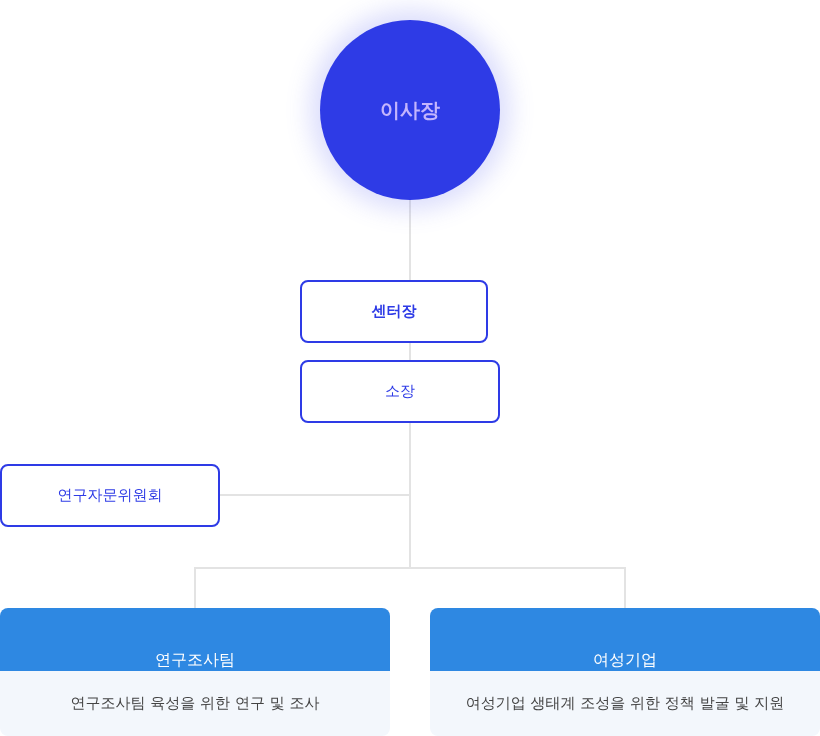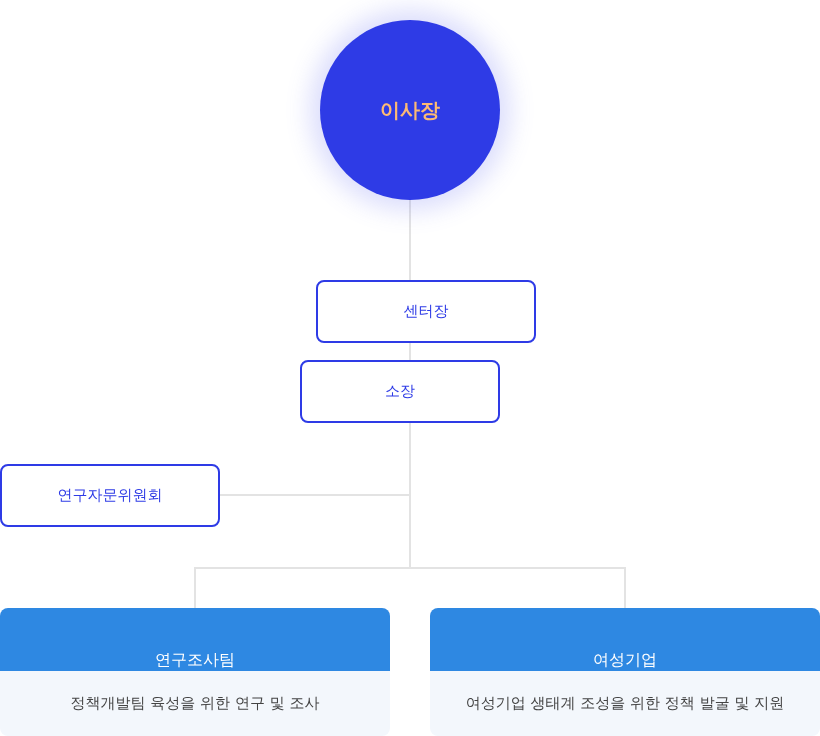--- a/index.html
+++ b/index.html
@@ -2,21 +2,21 @@
 <html><head>
 <meta charset="utf-8">
 <style>
   html, body { margin:0; padding:0; background:#ffffff; }
   body { width:820px; height:736px; position:relative; overflow:hidden;
          font-family:"DejaVu Sans", "Liberation Sans", sans-serif; }
   .line { position:absolute; background:#e3e3e3; }
   .circle { position:absolute; left:320px; top:20px; width:180px; height:180px; border-radius:50%;
             background:#2e3be6; box-shadow:0 0 24px 10px rgba(90,100,240,0.22);
             display:flex; align-items:center; justify-content:center;
-            color:#fdba74; font-size:20px; font-weight:bold; }
+            color:#c4b5fd; font-size:20px; font-weight:bold; }
   .box { position:absolute; box-sizing:border-box; border:2px solid #2e3be6; border-radius:8px; background:#fff;
          display:flex; align-items:center; justify-content:center; color:#2e3be6; font-size:15px; }
   .team { position:absolute; top:608px; width:390px; height:128px; }
   .team-head { height:63px; background:#2e88e2; border-radius:8px 8px 0 0;
                display:flex; align-items:flex-end; justify-content:center; color:#fff; font-size:16px; }
   .team-body { height:65px; background:#f3f7fc; border-radius:0 0 8px 8px;
                display:flex; align-items:center; justify-content:center; color:#444; font-size:15px; }
 </style>
 </head>
 <body>
@@ -24,38 +24,38 @@
 <div class="line" style="left:409px; top:200px; width:2px; height:368px;"></div>
 <div class="line" style="left:220px; top:494px; width:190px; height:2px;"></div>
 <div class="line" style="left:194px; top:567px; width:432px; height:2px;"></div>
 <div class="line" style="left:194px; top:567px; width:2px; height:41px;"></div>
 <div class="line" style="left:624px; top:567px; width:2px; height:41px;"></div>
 
 <div class="circle">
   <span>이사장</span>
 </div>
 
-<div class="box" style="left:316px; top:280px; width:220px; height:63px;">
+<div class="box" style="left:300px; top:280px; width:188px; height:63px;font-weight:bold;">
   <span>센터장</span>
 </div>
 
 <div class="box" style="left:300px; top:360px; width:200px; height:63px;">
   <span>소장</span>
 </div>
 
 <div class="box" style="left:0px; top:464px; width:220px; height:63px;align-items:center;">
   <span>연구자문위원회</span>
 </div>
 
 <div class="team" style="left:0px;">
   <div class="team-head">
     <span>연구조사팀</span>
   </div>
   <div class="team-body">
-    <span>정책개발팀 육성을 위한 연구 및 조사</span>
+    <span>연구조사팀 육성을 위한 연구 및 조사</span>
   </div>
 </div>
 
 <div class="team" style="left:430px;">
   <div class="team-head">
     <span>여성기업</span>
   </div>
   <div class="team-body">
     <span>여성기업 생태계 조성을 위한 정책 발굴 및 지원</span>
   </div>

